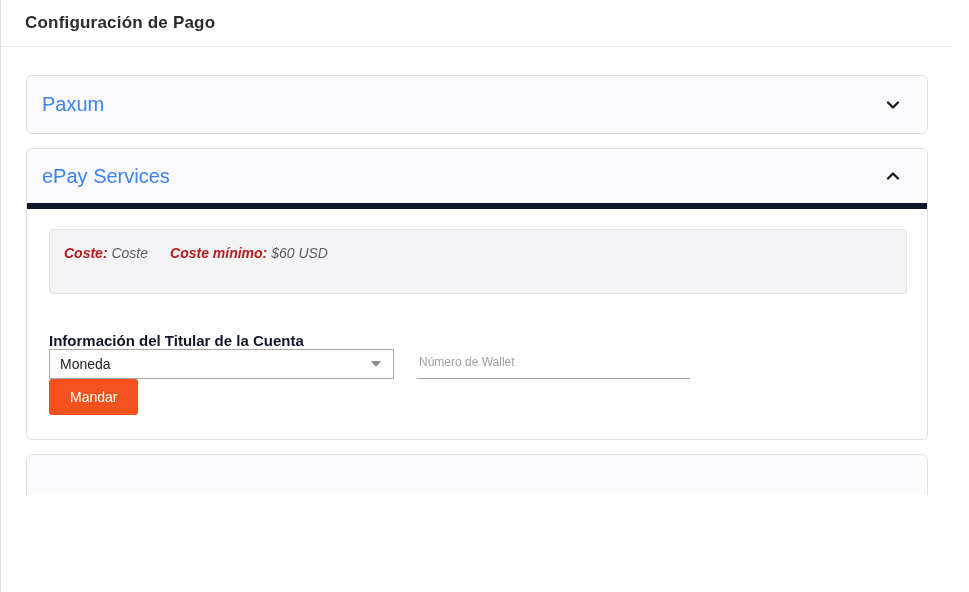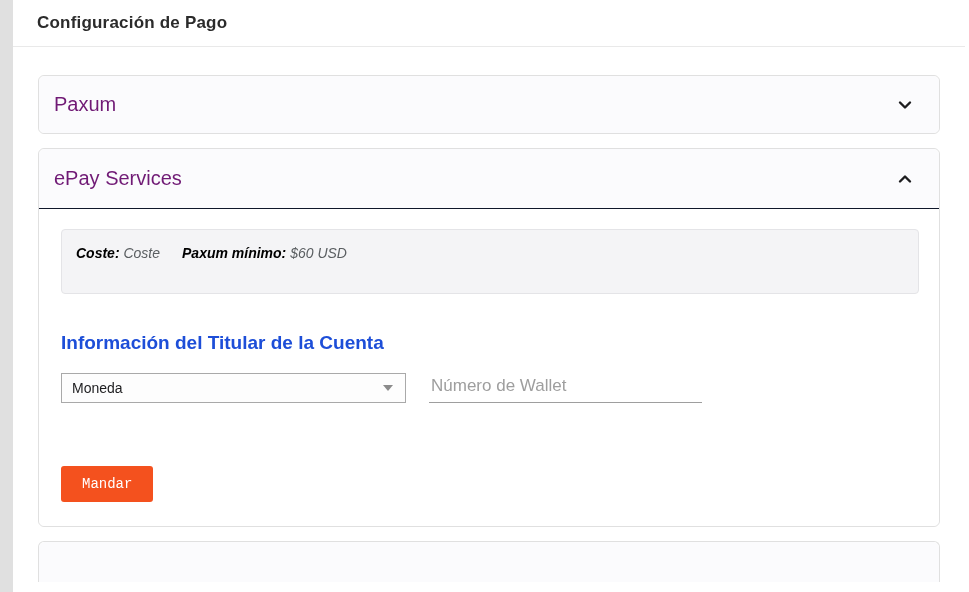--- a/index.html
+++ b/index.html
@@ -8,21 +8,21 @@
     overflow: hidden;
     background: #ffffff;
     font-family: "Liberation Sans", sans-serif;
   }
   .left-strip {
     position: absolute; left: 0; top: 0;
     width: 17px; height: 592px;
     background: #e0e0e0;
   }
   .card {
-    position: absolute; left: 13px; top: 0;
+    position: absolute; left: 1px; top: 0;
     width: 952px; height: 592px;
     background: #ffffff;
   }
   .title-bar {
     height: 47px;
     display: flex; align-items: center;
     padding-left: 24px;
     border-bottom: 1px solid #e9e9e9;
   }
   .page-title {
@@ -38,47 +38,46 @@
   }
   .panel-header {
     height: 57px;
     display: flex; align-items: center; justify-content: space-between;
     padding: 0 26px 0 15px;
     background: #fbfbfd;
     border-radius: 6px;
     cursor: pointer;
   }
   .panel.expanded .panel-header {
-    border-bottom: 1px solid #0f172a;
+    border-bottom: 6px solid #0f172a;
     border-radius: 6px 6px 0 0;
     height: 60px;
   }
-  .panel-title { font-size: 20px; color: #701a75; }
+  .panel-title { font-size: 20px; color: #3b82f6; }
   .chev { width: 16px; height: 16px; display: block; }
   .chev polyline { fill: none; stroke: #1d1d1f; stroke-width: 2.4; stroke-linecap: round; stroke-linejoin: round; }
   .panel-body { padding: 20px 20px 24px 22px; background: #ffffff; border-radius: 0 0 6px 6px; }
   .info-box {
     background: #f4f4f6;
     border: 1px solid #e4e4e7;
     border-radius: 4px;
     padding: 13px 16px 16px 14px;
     font-style: italic;
     font-size: 14px;
     color: #5a5e61;
     line-height: 1.45;
   }
   .info-line-1 { margin-bottom: 14px; }
-  .info-box b { color: #000000; }
+  .info-box b { color: #b91c1c; }
   .pago-minimo { margin-left: 22px; }
   .section-heading {
     margin-top: 38px;
-    font-size: 19px; font-weight: bold; color: #1d4ed8;
+    font-size: 15px; font-weight: bold; color: #0f172a;
   }
   .form-row {
-    margin-top: 19px;
     display: flex; align-items: flex-start;
   }
   .select-box {
     width: 345px; height: 30px;
     border: 1px solid #a9a9a9;
     background: #fdfdfd;
     display: flex; align-items: center; justify-content: space-between;
     padding: 0 12px 0 10px;
     cursor: pointer;
   }
@@ -88,33 +87,32 @@
     border-left: 5px solid transparent;
     border-right: 5px solid transparent;
     border-top: 6px solid #8b8b8b;
   }
   .wallet-input {
     margin-left: 23px;
     width: 273px; height: 30px;
     border: none;
     border-bottom: 1px solid #9e9e9e;
     font-family: "Liberation Sans", sans-serif;
-    font-size: 17px; color: #1d4ed8;
+    font-size: 12px; color: #1d4ed8;
     background: transparent;
     outline: none;
     padding: 0 2px 4px 2px;
   }
   .wallet-input::placeholder { color: #9e9e9e; opacity: 1; }
   .submit-btn {
-    margin-top: 63px;
     display: inline-block;
     border: none;
     background: #f4511e;
     color: #ffffff;
-    font-family: Liberation Mono, monospace;
+    font-family: Liberation Sans, sans-serif;
     font-size: 14px;
     padding: 10px 21px;
     border-radius: 3px;
     cursor: pointer;
   }
   .panel.partial {
     margin-bottom: 0;
     border-radius: 6px 6px 0 0;
     border-bottom: none;
   }
@@ -147,21 +145,21 @@
         <span class="panel-title">ePay Services</span>
         <svg class="chev" viewBox="0 0 16 16">
           <polyline points="3,10.5 8,5.5 13,10.5"></polyline>
         </svg>
       </div>
 
       <div class="panel-body">
 
         <div class="info-box">
           <div class="info-line-1">
-            <b>Coste:</b><span> Coste</span><b class="pago-minimo">Paxum mínimo:</b><span> $60 USD</span>
+            <b>Coste:</b><span> Coste</span><b class="pago-minimo">Coste mínimo:</b><span> $60 USD</span>
           </div>
         </div>
 
         <div class="section-heading">Información del Titular de la Cuenta</div>
 
         <div class="form-row">
           <div class="select-box">
             <span class="select-value">Moneda</span>
             <span class="select-caret"></span>
           </div>

